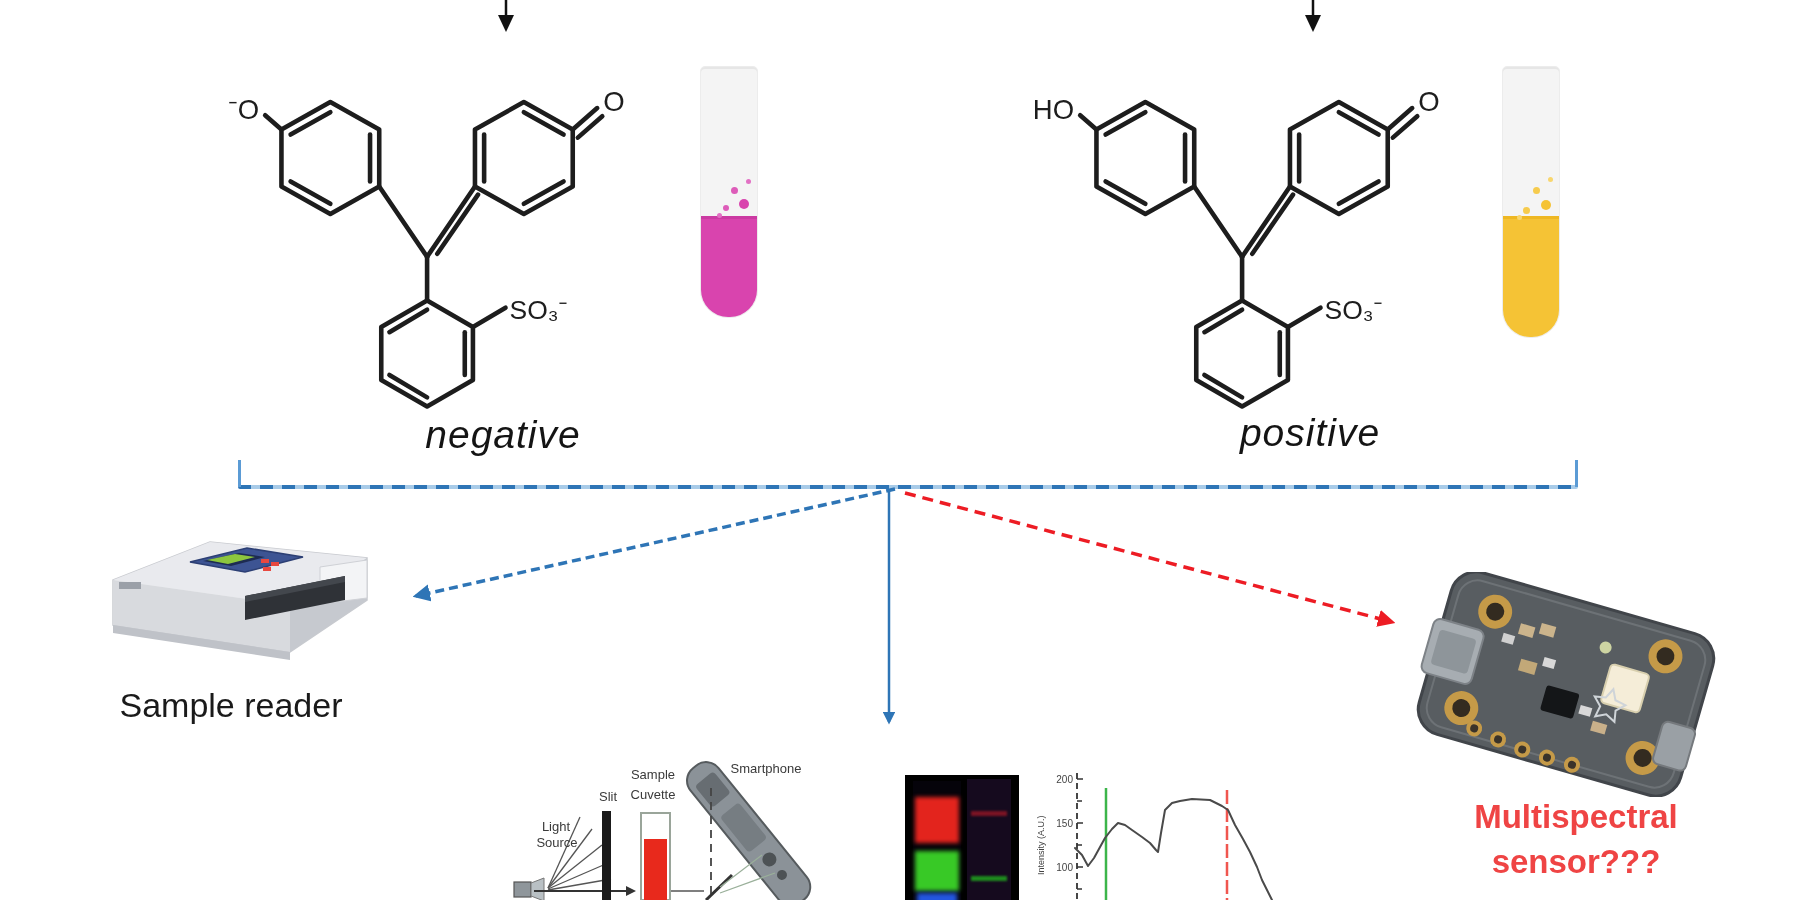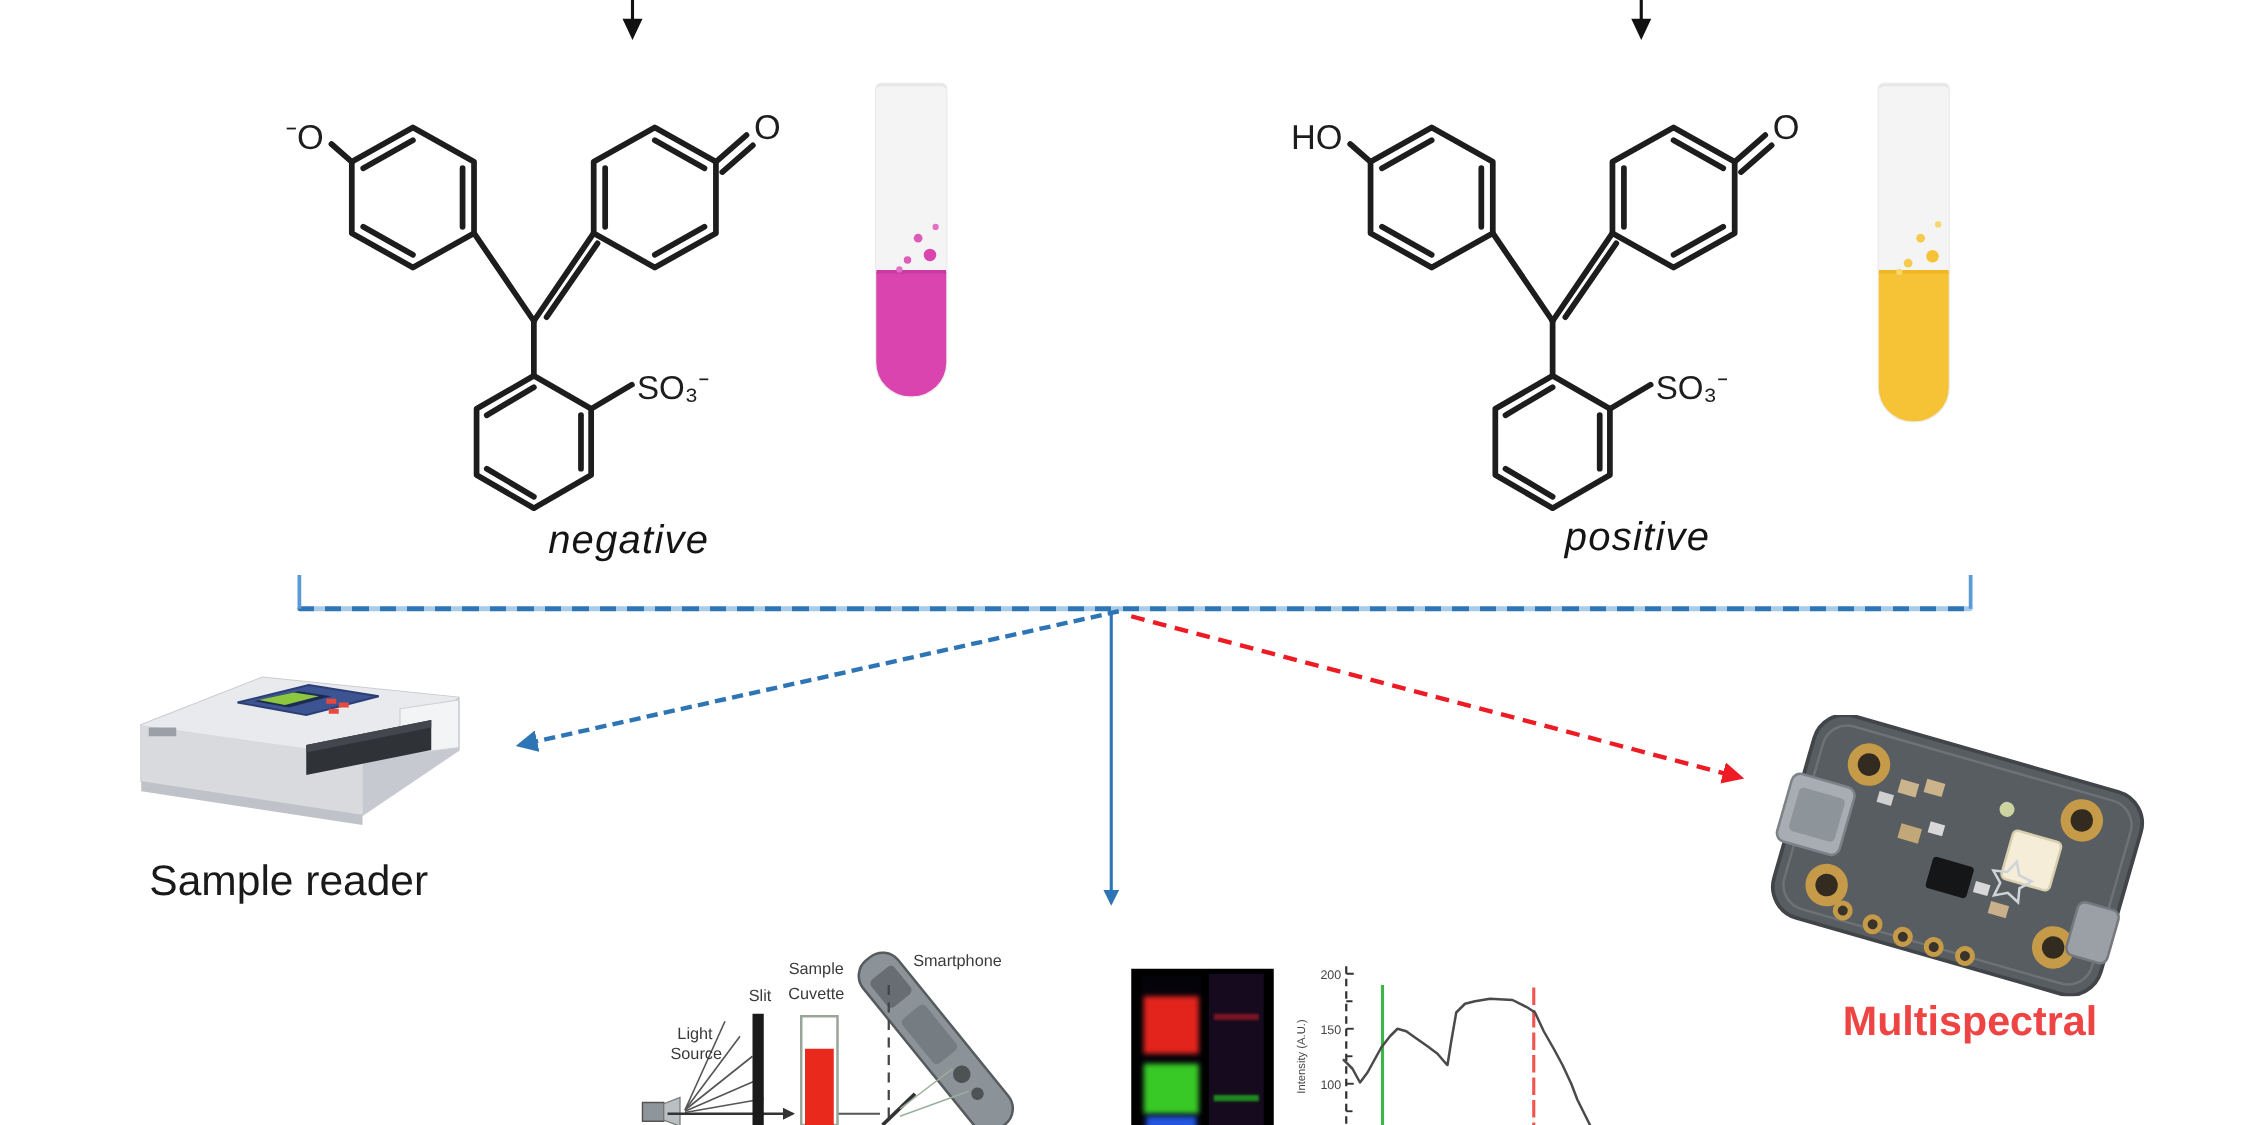--- a/index.html
+++ b/index.html
@@ -3,21 +3,21 @@
 <meta charset="utf-8">
 <style>
   html,body{margin:0;padding:0;background:#fff;}
   .canvas{position:relative;width:1800px;height:900px;background:#ffffff;overflow:hidden;
           font-family:"Liberation Sans",sans-serif;color:#111;}
   svg{display:block;}
   .abs{position:absolute;}
 
   
   .state-label{position:absolute;width:240px;text-align:center;font-style:italic;
-               font-size:32px;color:#141414;letter-spacing:1px;}
+               font-size:39px;color:#141414;letter-spacing:1px;}
 
   
   .tube{position:absolute;width:56px;background:#f4f4f4;border:1px solid #ececec;
         border-radius:5px 5px 28px 28px;box-shadow:inset 0 2px 0 #e6e6e6;}
   .tube .liquid{position:absolute;left:0;right:0;bottom:0;border-radius:0 0 27px 27px;}
   .bubble{position:absolute;border-radius:50%;}
 
   
   .bracket-line{position:absolute;height:4px;border-radius:2px;
     background:repeating-linear-gradient(90deg,#2e75b6 0 13px,#a8cbe8 13px 22px);}
@@ -296,15 +296,16 @@
           <circle cx="180" cy="188" r="4" fill="#3a332a"></circle>
         <circle cx="206" cy="188" r="8" fill="#c59a48"></circle>
           <circle cx="206" cy="188" r="4" fill="#3a332a"></circle>
       </g>
       <rect x="282" y="120" width="34" height="44" rx="6" fill="#9aa0a5" stroke="#75797d" stroke-width="2"></rect>
     </g>
   </svg>
 
   <div class="multi-label">
     <div>Multispectral</div>
+    <div>sensor???</div>
   </div>
 
 </div>
 
 </body></html>

